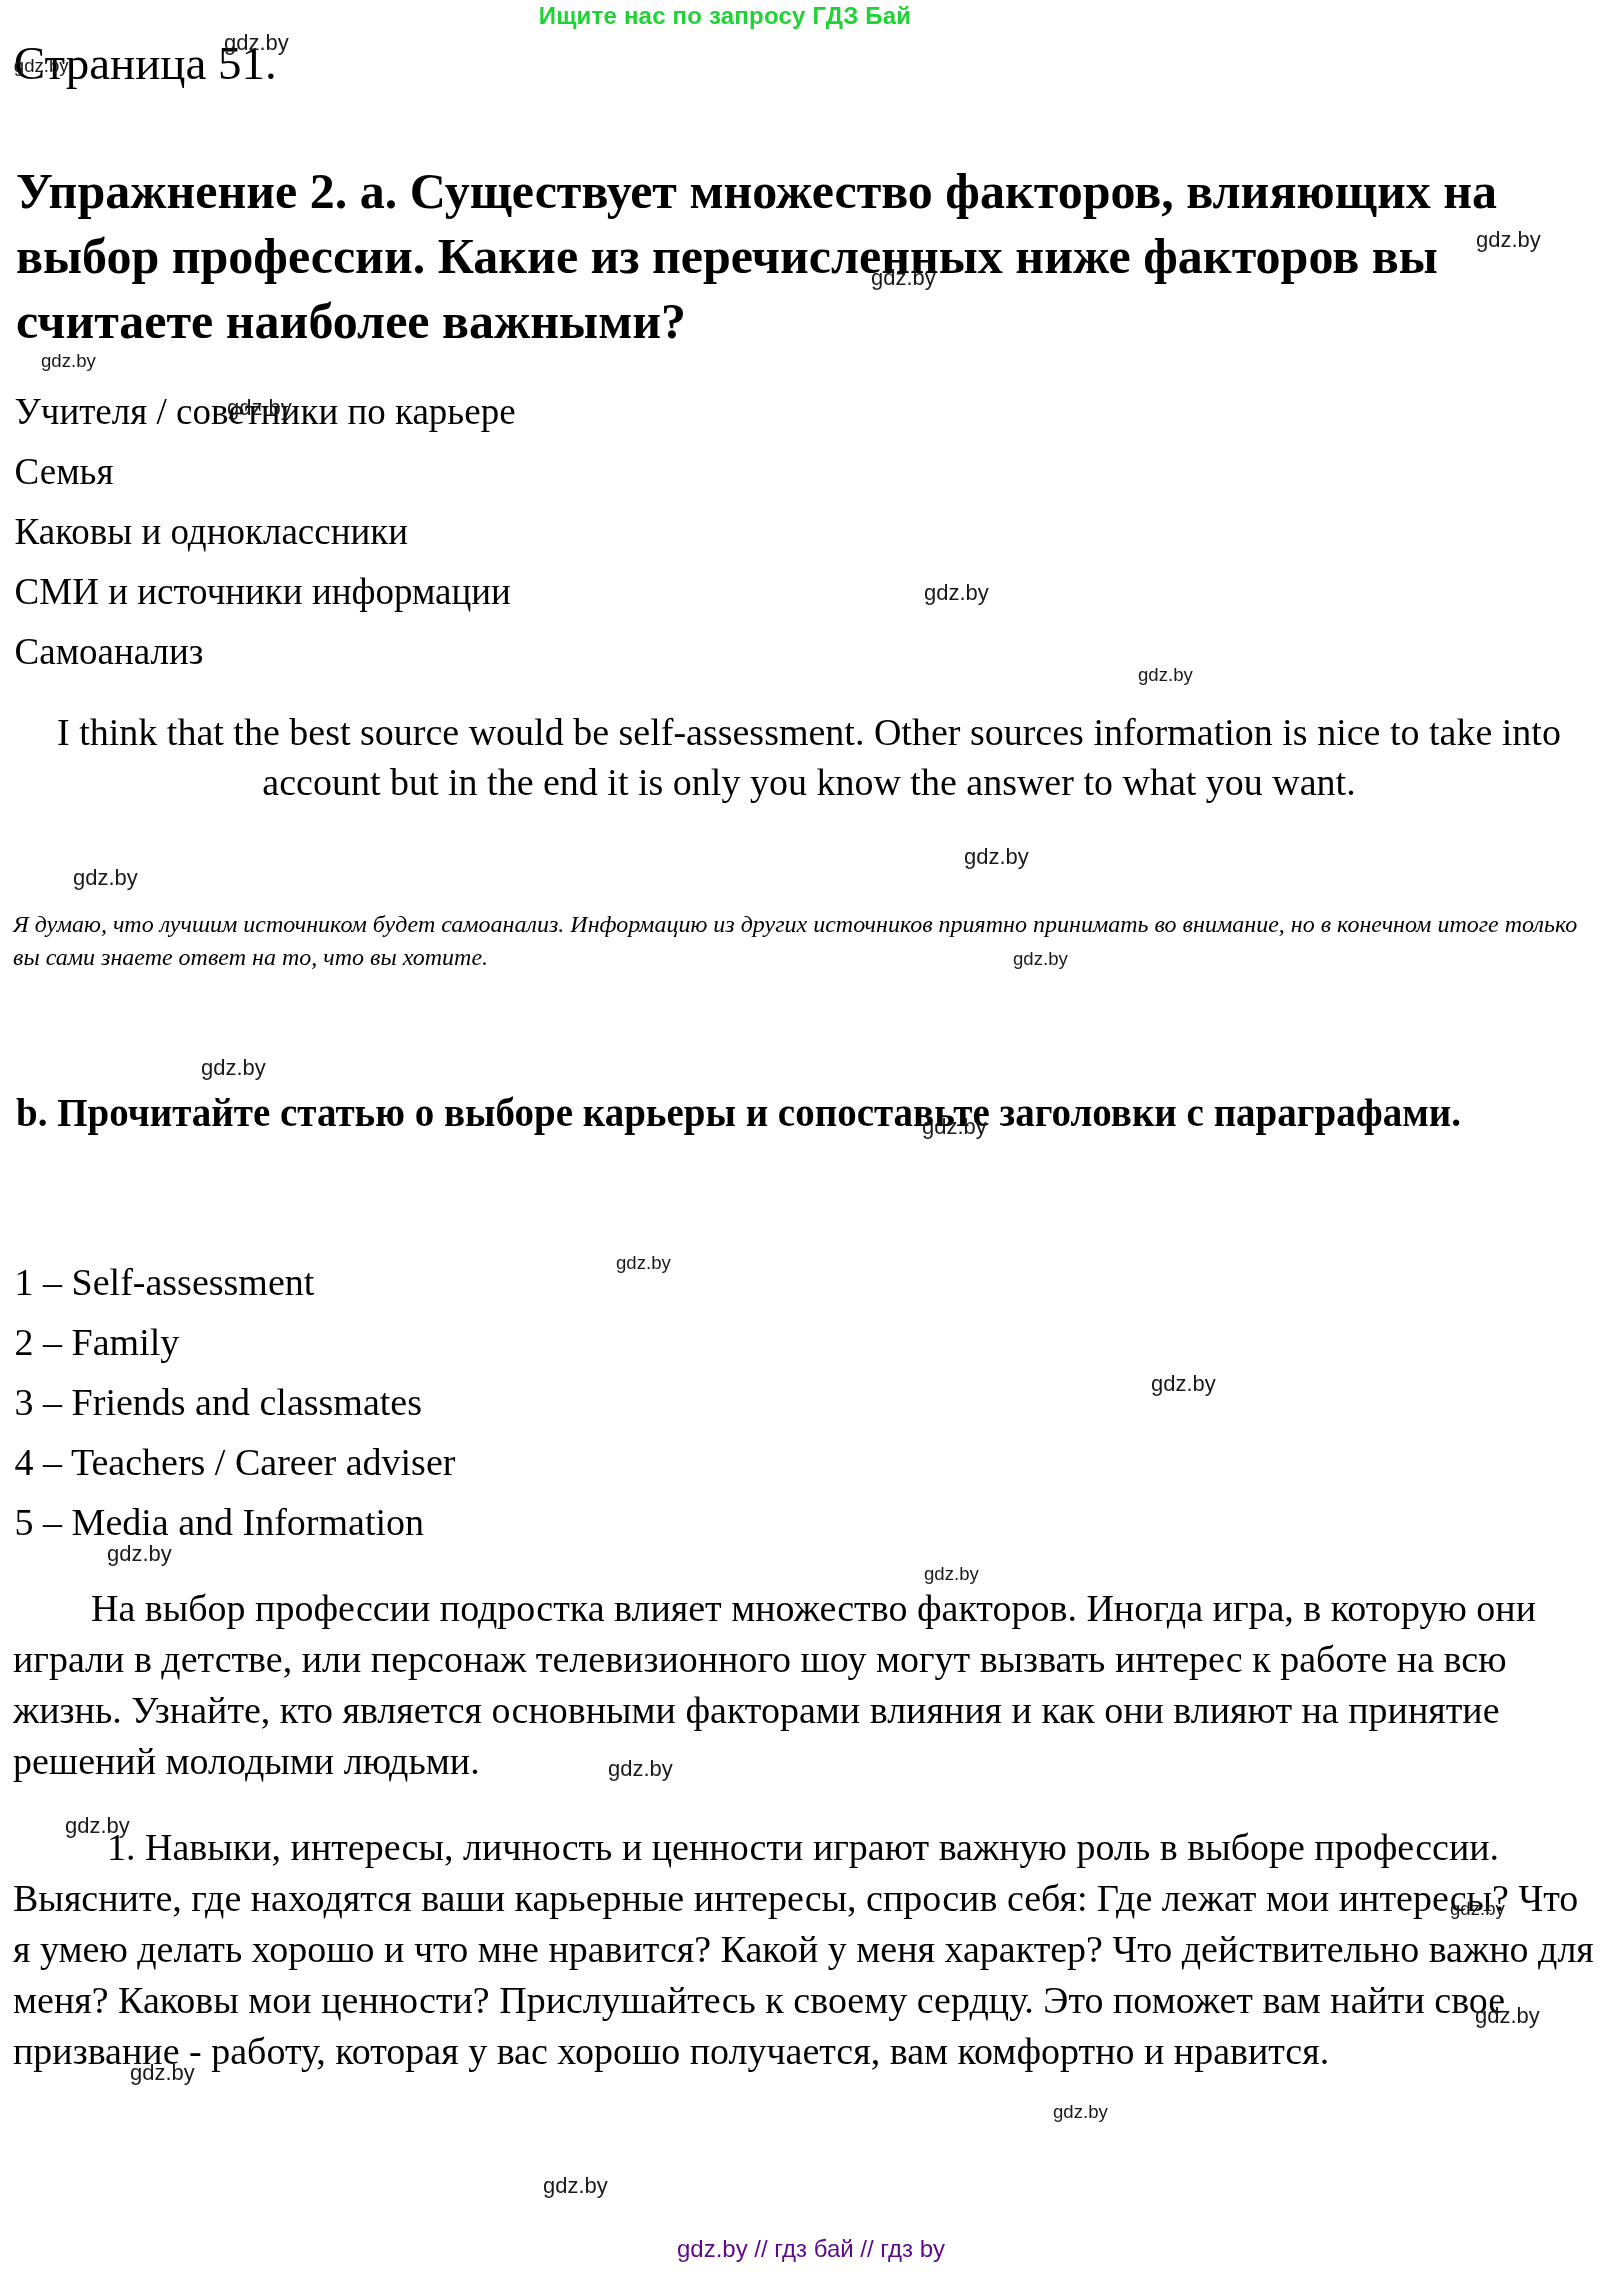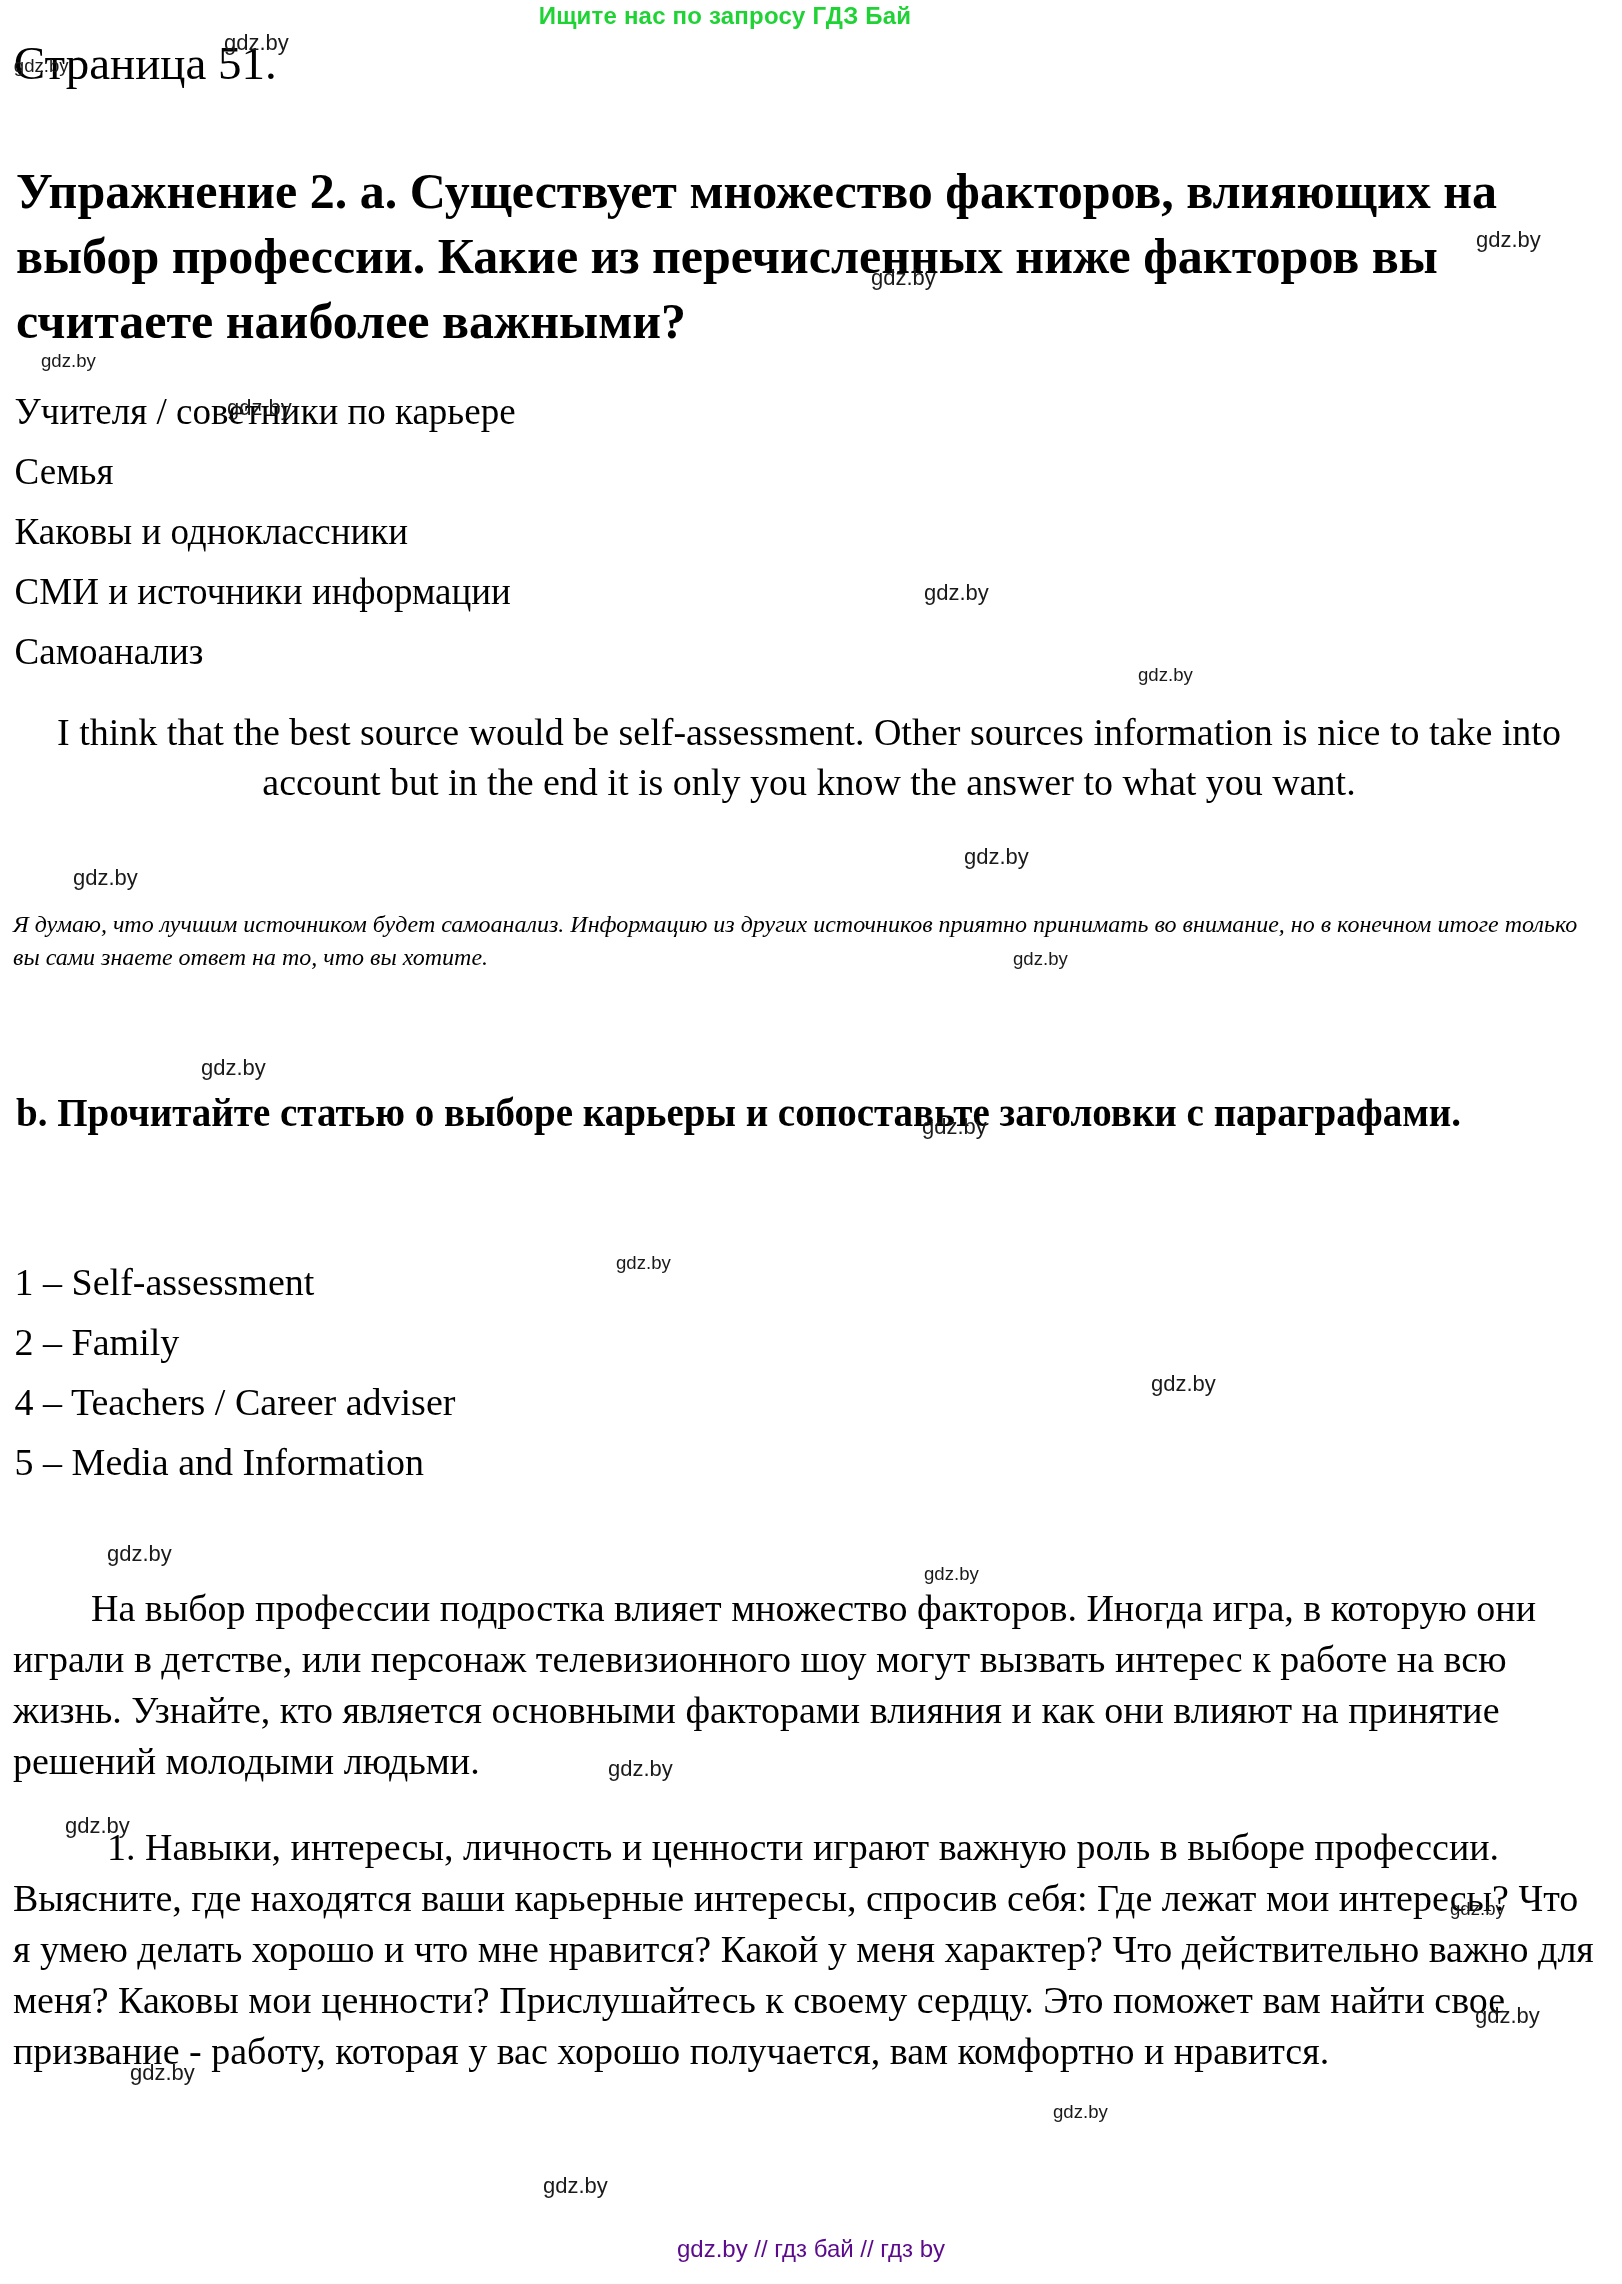--- a/index.html
+++ b/index.html
@@ -175,20 +175,21 @@
 
   <div class="answer-en">I think that the best source would be self-assessment. Other sources information is nice to take into account but in the end it is only you know the answer to what you want.</div>
 
   <div class="answer-ru">Я думаю, что лучшим источником будет самоанализ. Информацию из других источников приятно принимать во внимание, но в конечном итоге только вы сами знаете ответ на то, что вы хотите.</div>
 
   <div class="task-heading-b">b. Прочитайте статью о выборе карьеры и сопоставьте заголовки с параграфами.</div>
 
   <div class="match-list">
     <div class="li">1 – Self-assessment</div>
     <div class="li">2 – Family</div>
+    <div class="li">3 – Friends and classmates</div>
     <div class="li">4 – Teachers / Career adviser</div>
     <div class="li">5 – Media and Information</div>
   </div>
 
   <div class="article-p1">На выбор профессии подростка влияет множество факторов. Иногда игра, в которую они играли в детстве, или персонаж телевизионного шоу могут вызвать интерес к работе на всю жизнь. Узнайте, кто является основными факторами влияния и как они влияют на принятие решений молодыми людьми.</div>
 
   <div class="article-p2">1. Навыки, интересы, личность и ценности играют важную роль в выборе профессии. Выясните, где находятся ваши карьерные интересы, спросив себя: Где лежат мои интересы? Что я умею делать хорошо и что мне нравится? Какой у меня характер? Что действительно важно для меня? Каковы мои ценности? Прислушайтесь к своему сердцу. Это поможет вам найти свое призвание - работу, которая у вас хорошо получается, вам комфортно и нравится.</div>
 
   <div id="watermark-layer">
       <div class="wm" style="left: 224px; top: 32px;">gdz.by</div>

